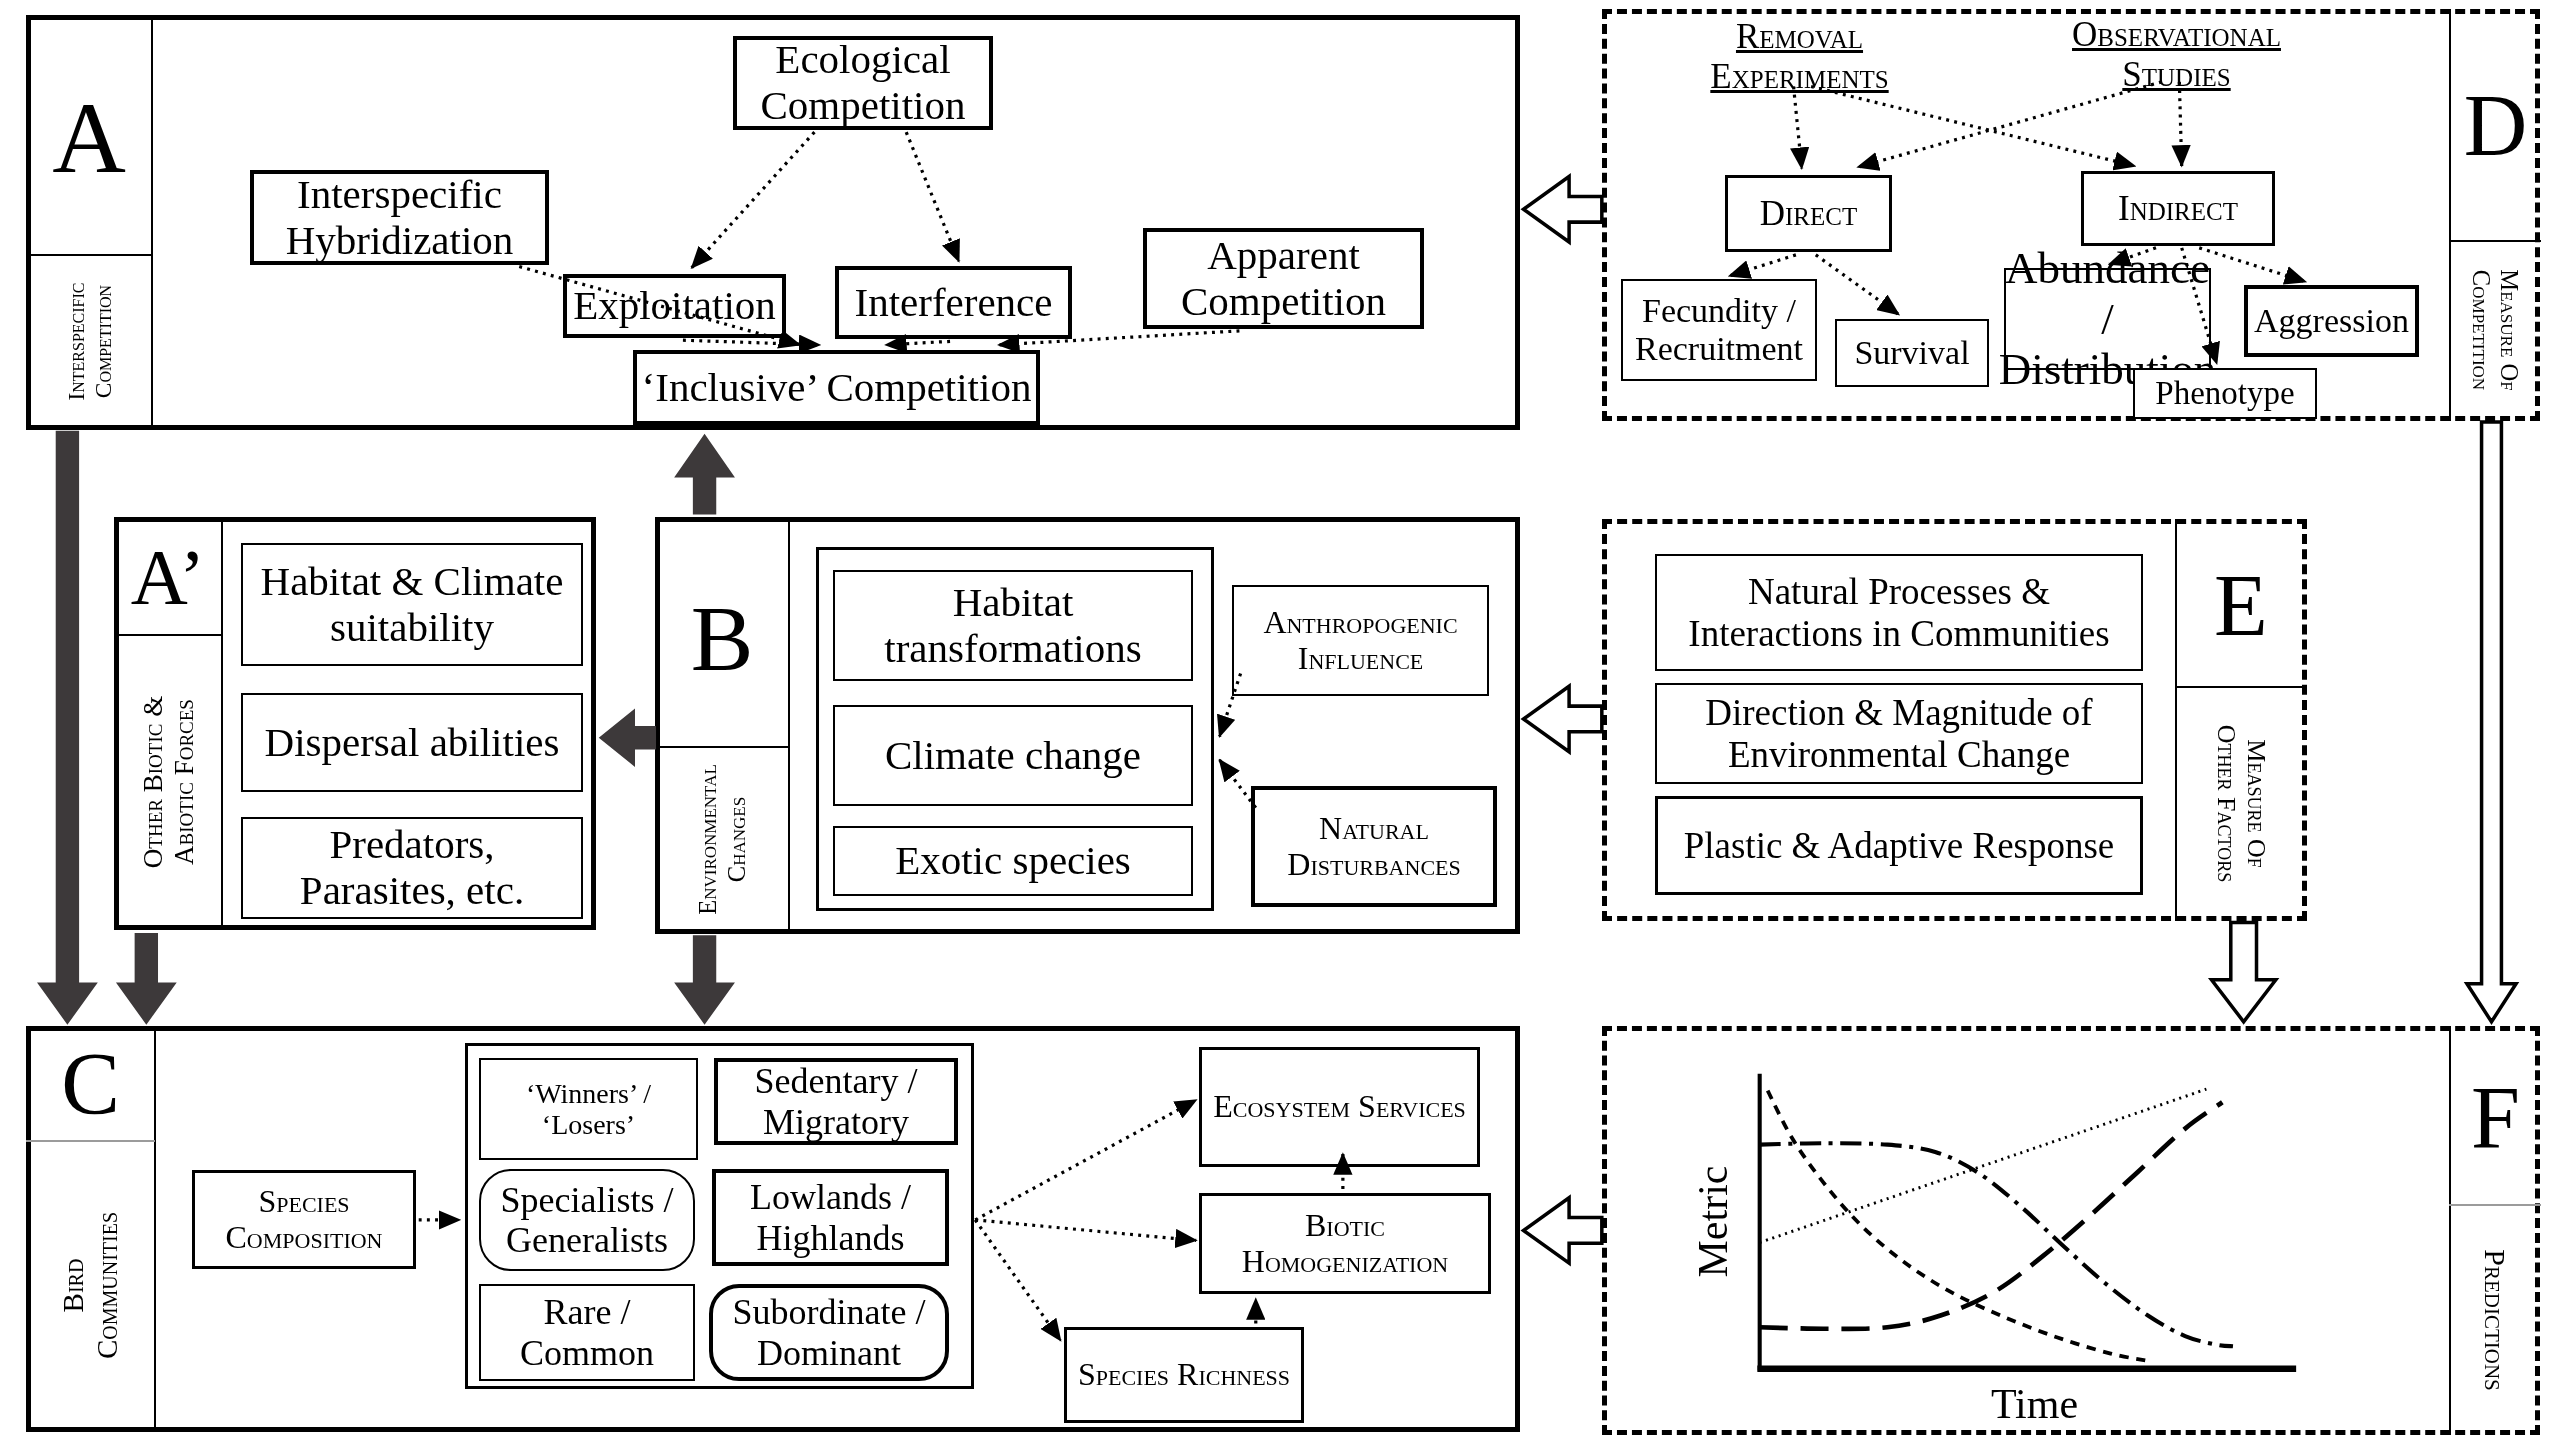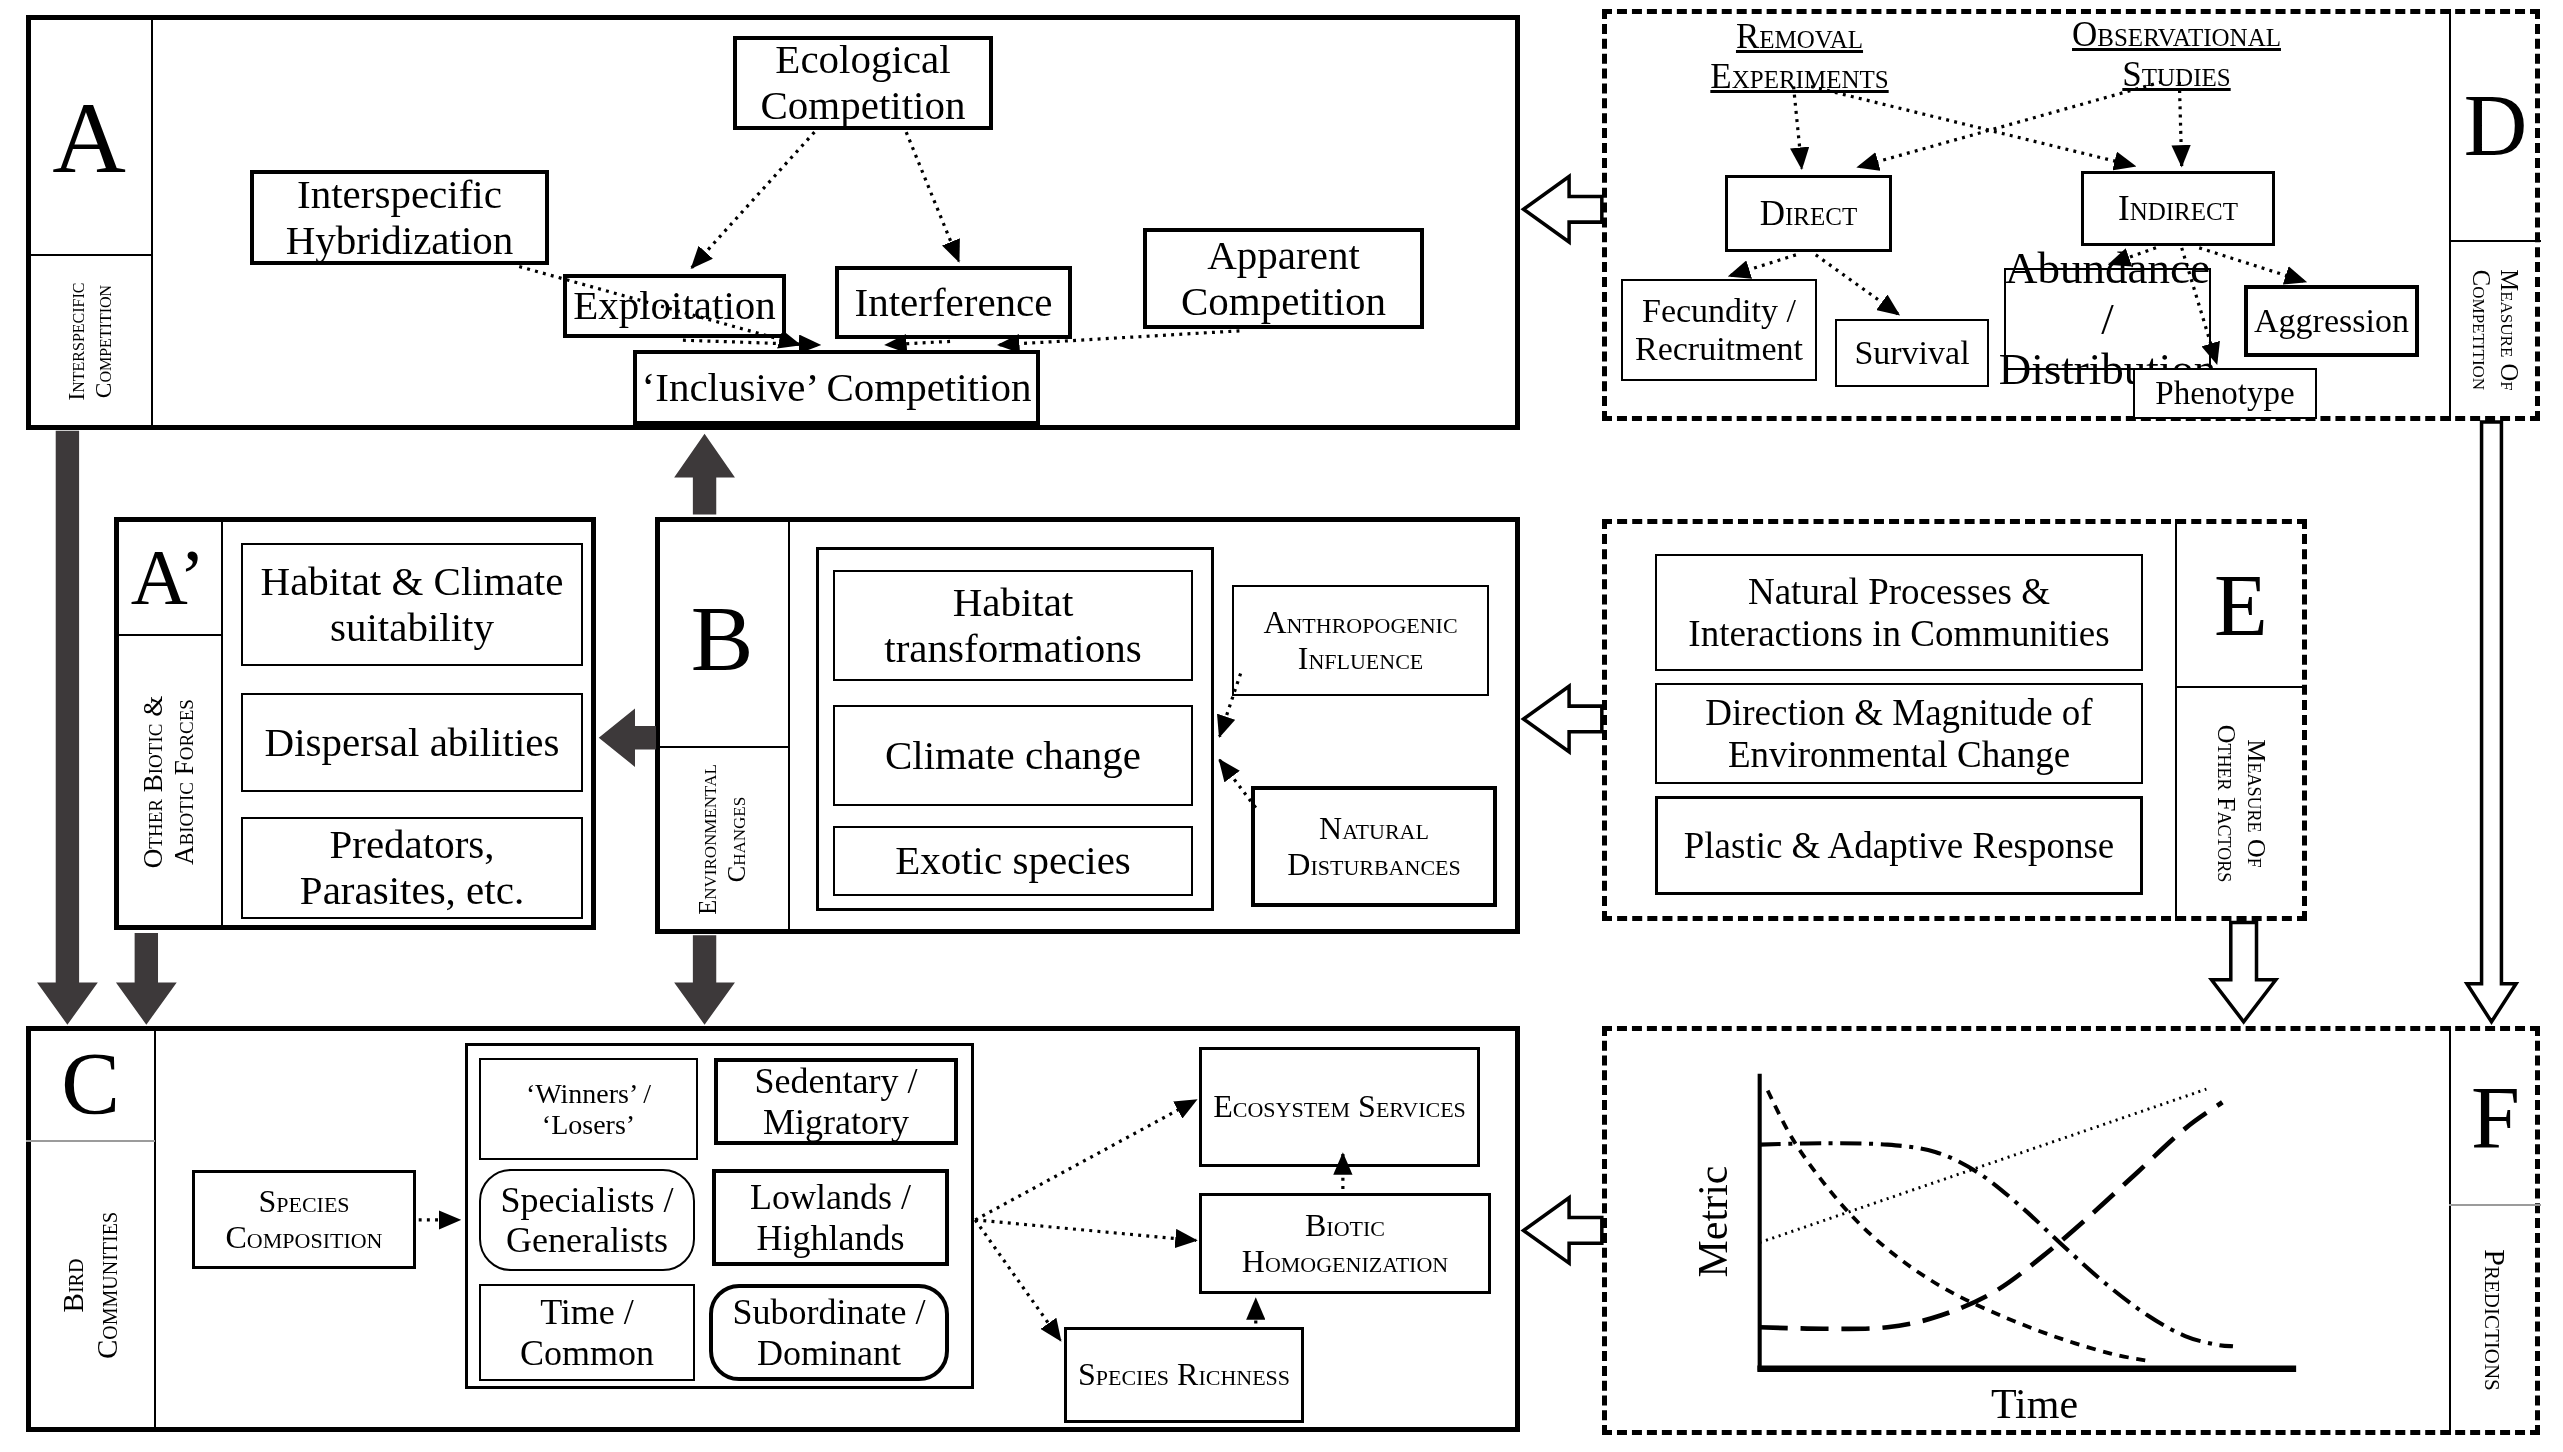--- a/index.html
+++ b/index.html
@@ -106,21 +106,21 @@
   <div class="bx" style="left:1655px;top:554px;width:488px;height:117px;font-size:37px;">Natural Processes &amp; Interactions in Communities</div>
   <div class="bx" style="left:1655px;top:683px;width:488px;height:101px;font-size:37px;">Direction &amp; Magnitude of Environmental Change</div>
   <div class="bx" style="left:1655px;top:796px;width:488px;height:99px;font-size:37px;border-width:3.5px;">Plastic &amp; Adaptive Response</div>
 
   <div class="bx sc" style="left:192px;top:1170px;width:224px;height:99px;font-size:32px;border-width:3.5px;">Species Composition</div>
   <div class="grp" style="left:465px;top:1043px;width:509px;height:346px;"></div>
   <div class="bx" style="left:479px;top:1058px;width:219px;height:102px;font-size:28px;">‘Winners’ / ‘Losers’</div>
   <div class="bx" style="left:714px;top:1058px;width:244px;height:87px;font-size:36px;border-width:4.1px;">Sedentary / Migratory</div>
   <div class="bx" style="left:479px;top:1169px;width:216px;height:102px;font-size:36px;border-radius:32px;">Specialists / Generalists</div>
   <div class="bx" style="left:712px;top:1169px;width:237px;height:97px;font-size:36px;border-width:4.1px;">Lowlands / Highlands</div>
-  <div class="bx" style="left:479px;top:1284px;width:216px;height:97px;font-size:36px;">Time / Common</div>
+  <div class="bx" style="left:479px;top:1284px;width:216px;height:97px;font-size:36px;">Rare / Common</div>
   <div class="bx" style="left:709px;top:1284px;width:240px;height:97px;font-size:36px;border-width:4.1px;border-radius:30px;">Subordinate / Dominant</div>
   <div class="bx sc" style="left:1199px;top:1047px;width:281px;height:120px;font-size:32px;border-width:3.5px;">Ecosystem Services</div>
   <div class="bx sc" style="left:1199px;top:1193px;width:292px;height:101px;font-size:32px;border-width:3.5px;">Biotic Homogenization</div>
   <div class="bx sc" style="left:1064px;top:1327px;width:240px;height:96px;font-size:32px;border-width:3.5px;">Species Richness</div>
 
   <div class="axlbl rccw" style="left:1607px;top:1201px;width:210px;height:41px;">Metric</div>
   <div class="axlbl" style="left:1947px;top:1380px;width:175px;height:47px;">Time</div>
   <svg id="chart" style="position:absolute;left:1748px;top:1070px;" width="561" height="310" viewBox="0 0 960 530">
       <line x1="20" y1="6" x2="20" y2="514" stroke="#000" stroke-width="7"></line>
       <line x1="16" y1="511" x2="938" y2="511" stroke="#000" stroke-width="11"></line>

